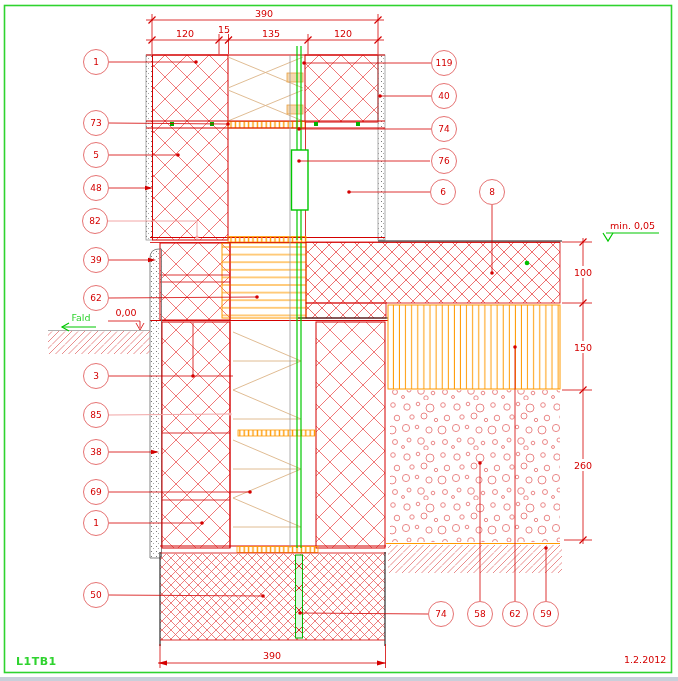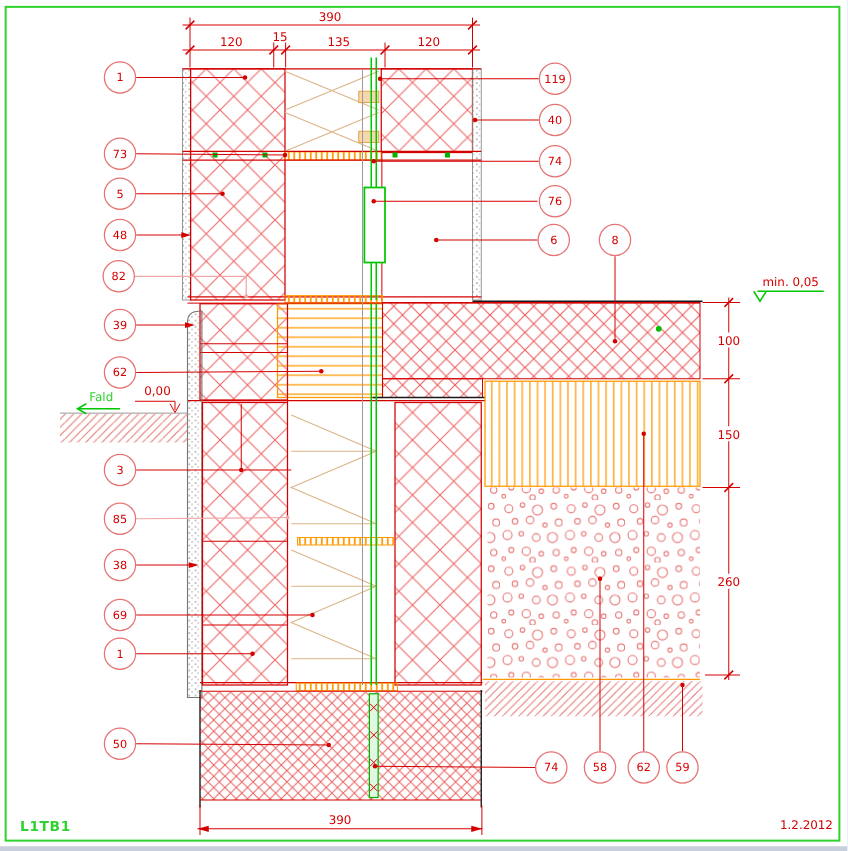--- a/index.html
+++ b/index.html
@@ -1,16 +1,16 @@
 <!DOCTYPE html>
 <html><head>
 <meta charset="utf-8">
 <style>
   html,body{margin:0;padding:0;background:#ffffff;}
-  .canvas{position:relative;width:678px;height:681px;background:#7dd3fc;overflow:hidden;
+  .canvas{position:relative;width:678px;height:681px;background:#f0abfc;overflow:hidden;
           font-family:"DejaVu Sans",sans-serif;}
   svg text{font-family:"DejaVu Sans",sans-serif;}
   .dimtxt{font-size:9.5px;fill:#d40000;}
   .caltxt{font-size:9px;fill:#d40000;}
   .anntxt-red{font-size:9.5px;fill:#d40000;}
   .anntxt-green{font-size:9.5px;fill:#2fd32f;}
   .sheettxt{font-size:11px;font-weight:bold;fill:#2fd32f;letter-spacing:.5px;}
   .rl{stroke:#d40000;stroke-width:1;fill:none;}
   .rthin{stroke:#d40000;stroke-width:.8;fill:none;}
   .blk{stroke:#1a1a1a;stroke-width:1.1;fill:none;}

